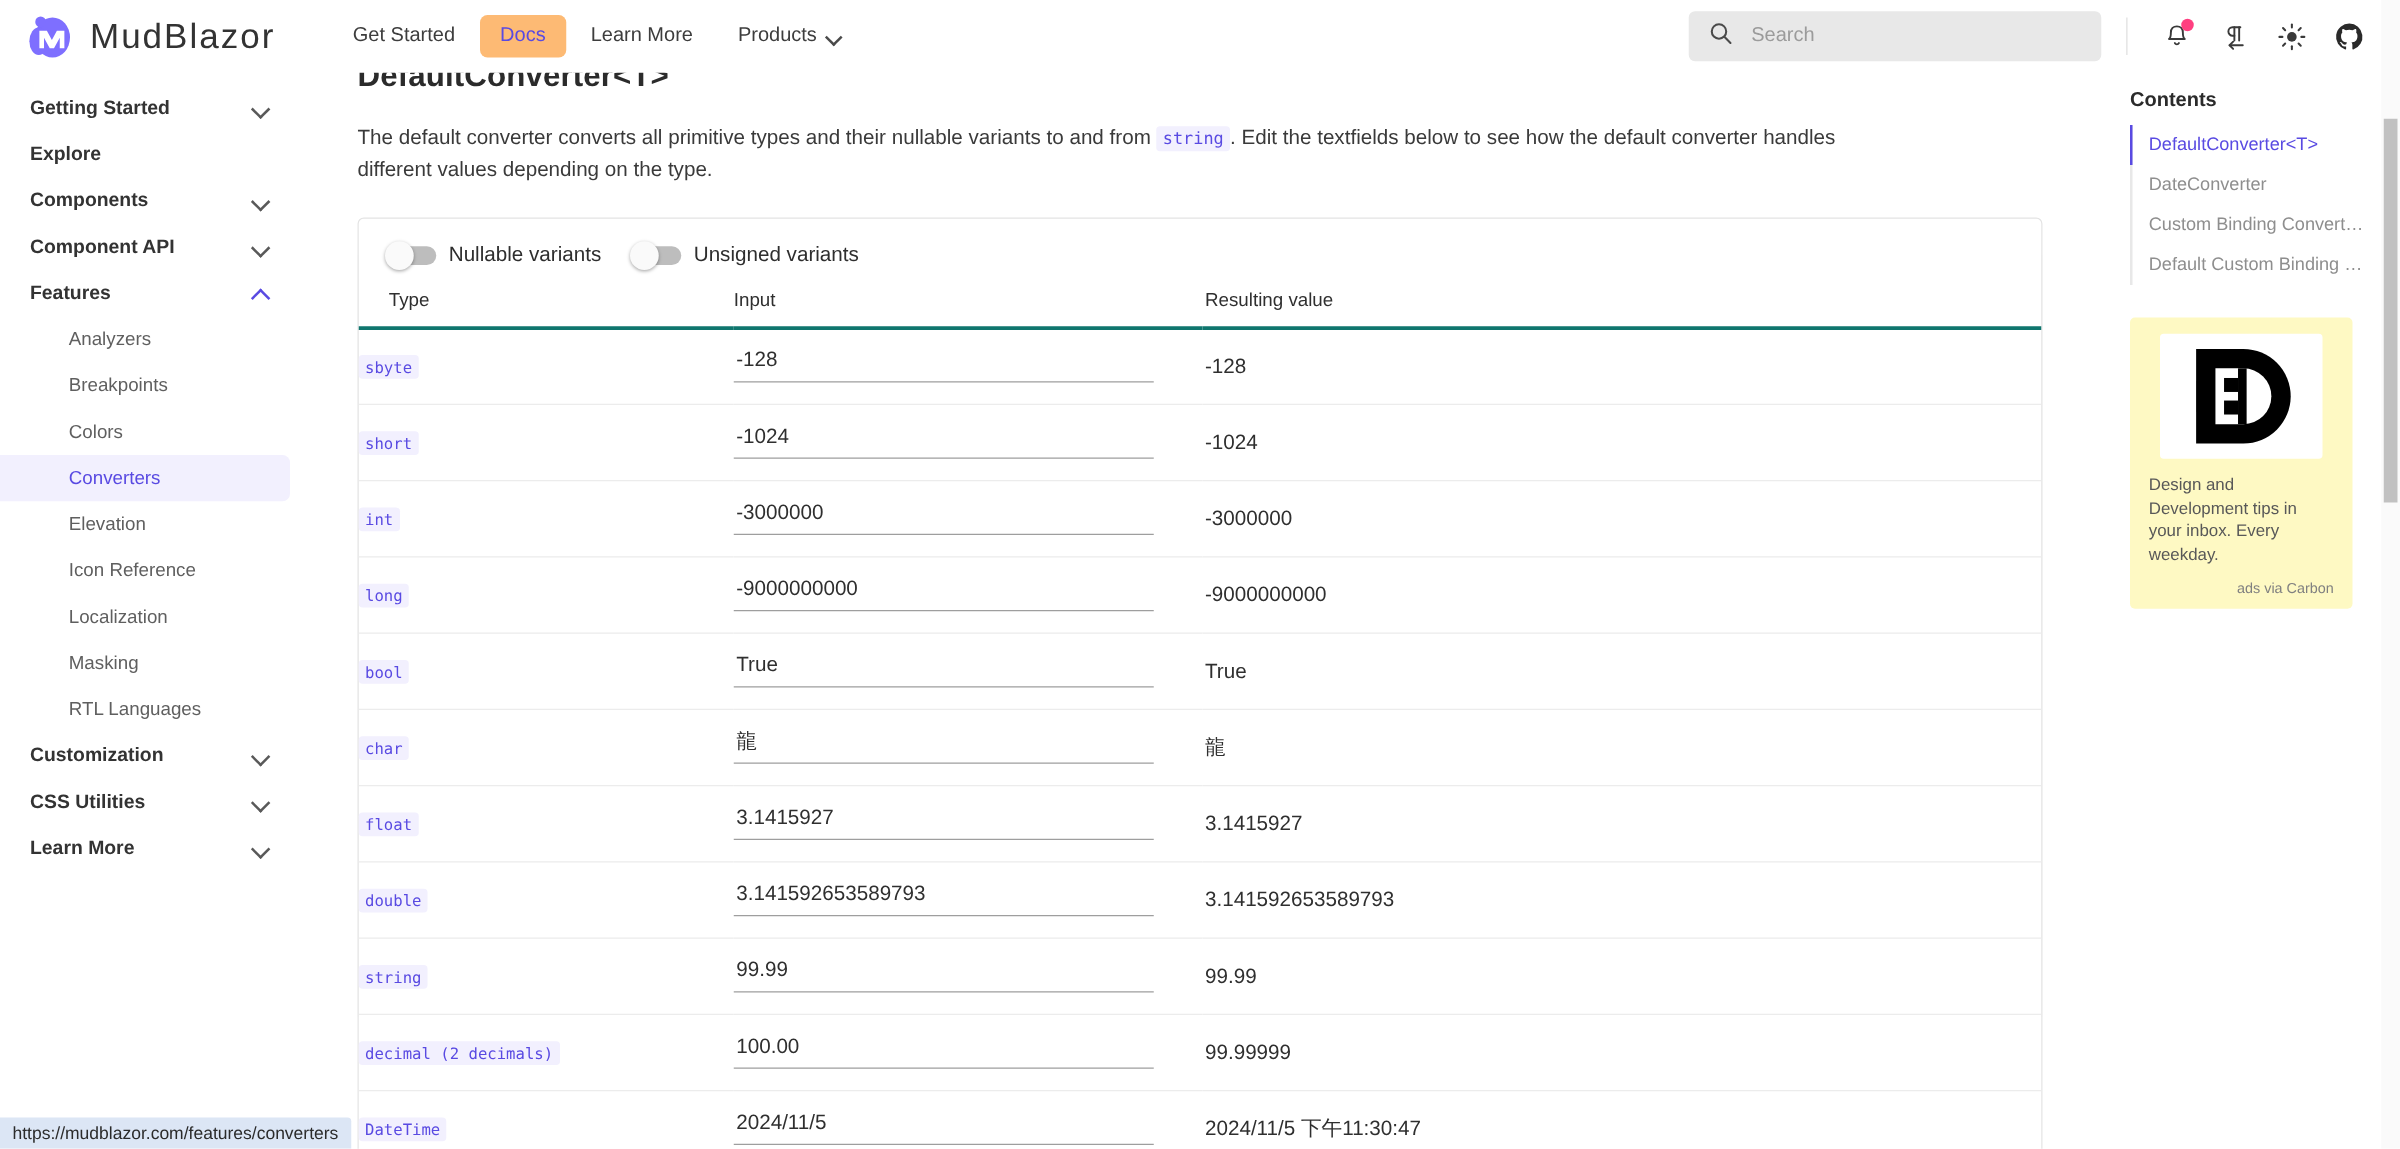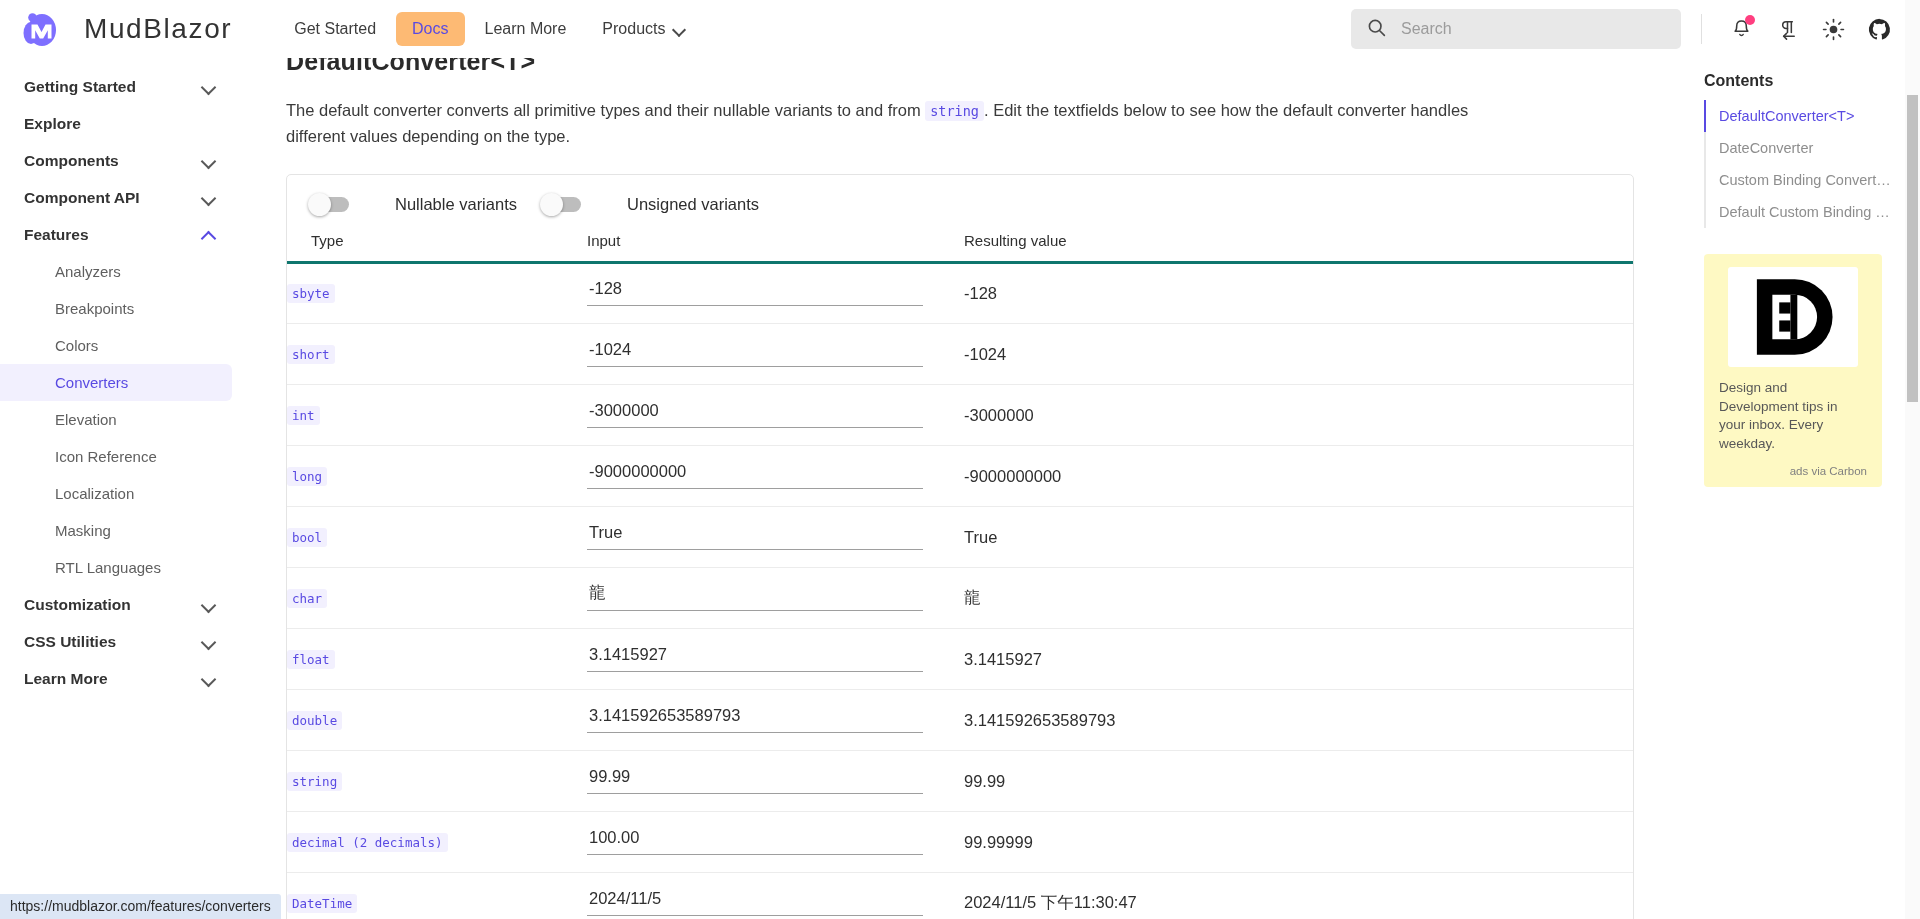--- a/index.html
+++ b/index.html
@@ -13,21 +13,21 @@
 
   
   .app { position: relative; width: 1920px; height: 919px; overflow: hidden; }
 
   
   .appbar {
     position: absolute; top: 0; left: 0; right: 0; height: 58px;
     background: #ffffff; display: flex; align-items: center;
     padding: 0 18px; z-index: 40;
   }
-  .brand { display: flex; align-items: center; gap: 24px; margin-right: 46px; cursor: pointer; }
+  .brand { display: flex; align-items: center; gap: 12px; margin-right: 46px; cursor: pointer; }
   .brand-logo { width: 42px; height: 42px; position: relative; flex: 0 0 42px; }
   .brand-name {
     font-size: 28px; letter-spacing: 1.6px; font-weight: 400;
     color: #333; white-space: nowrap;
   }
   .nav { display: flex; align-items: center; gap: 4px; }
   .nav-item {
     font-size: 16px; color: #3d3d3d; padding: 8px 16px;
     border-radius: 6px; cursor: pointer; white-space: nowrap;
     display: flex; align-items: center; gap: 8px; font-weight: 400;
@@ -125,21 +125,21 @@
   .toggle-wrap { display: flex; align-items: center; gap: 10px; cursor: pointer; }
   .switch {
     width: 38px; height: 15px; border-radius: 8px;
     background: rgba(0,0,0,0.26); position: relative; flex: 0 0 38px;
   }
   .switch .thumb {
     position: absolute; left: -3px; top: -4px;
     width: 23px; height: 23px; border-radius: 50%;
     background: #fafafa; box-shadow: 0 1px 3px rgba(0,0,0,0.35);
   }
-  .toggle-label { font-size: 16.5px; color: #2e2e2e; margin-left: 36px; }
+  .toggle-label { font-size: 16.5px; color: #2e2e2e; }
 
   
   table.conv { width: 100%; border-collapse: collapse; table-layout: fixed; }
   table.conv th {
     text-align: left; font-size: 15px; font-weight: 400; color: #2f2f2f;
     padding: 14px 0 12px 0; border-bottom: 3px solid #0f766e;
   }
   table.conv th.c-type  { width: 300px; padding-left: 24px; }
   table.conv th.c-input { width: 375px; }
   table.conv th.c-res   { padding-left: 2px; }

